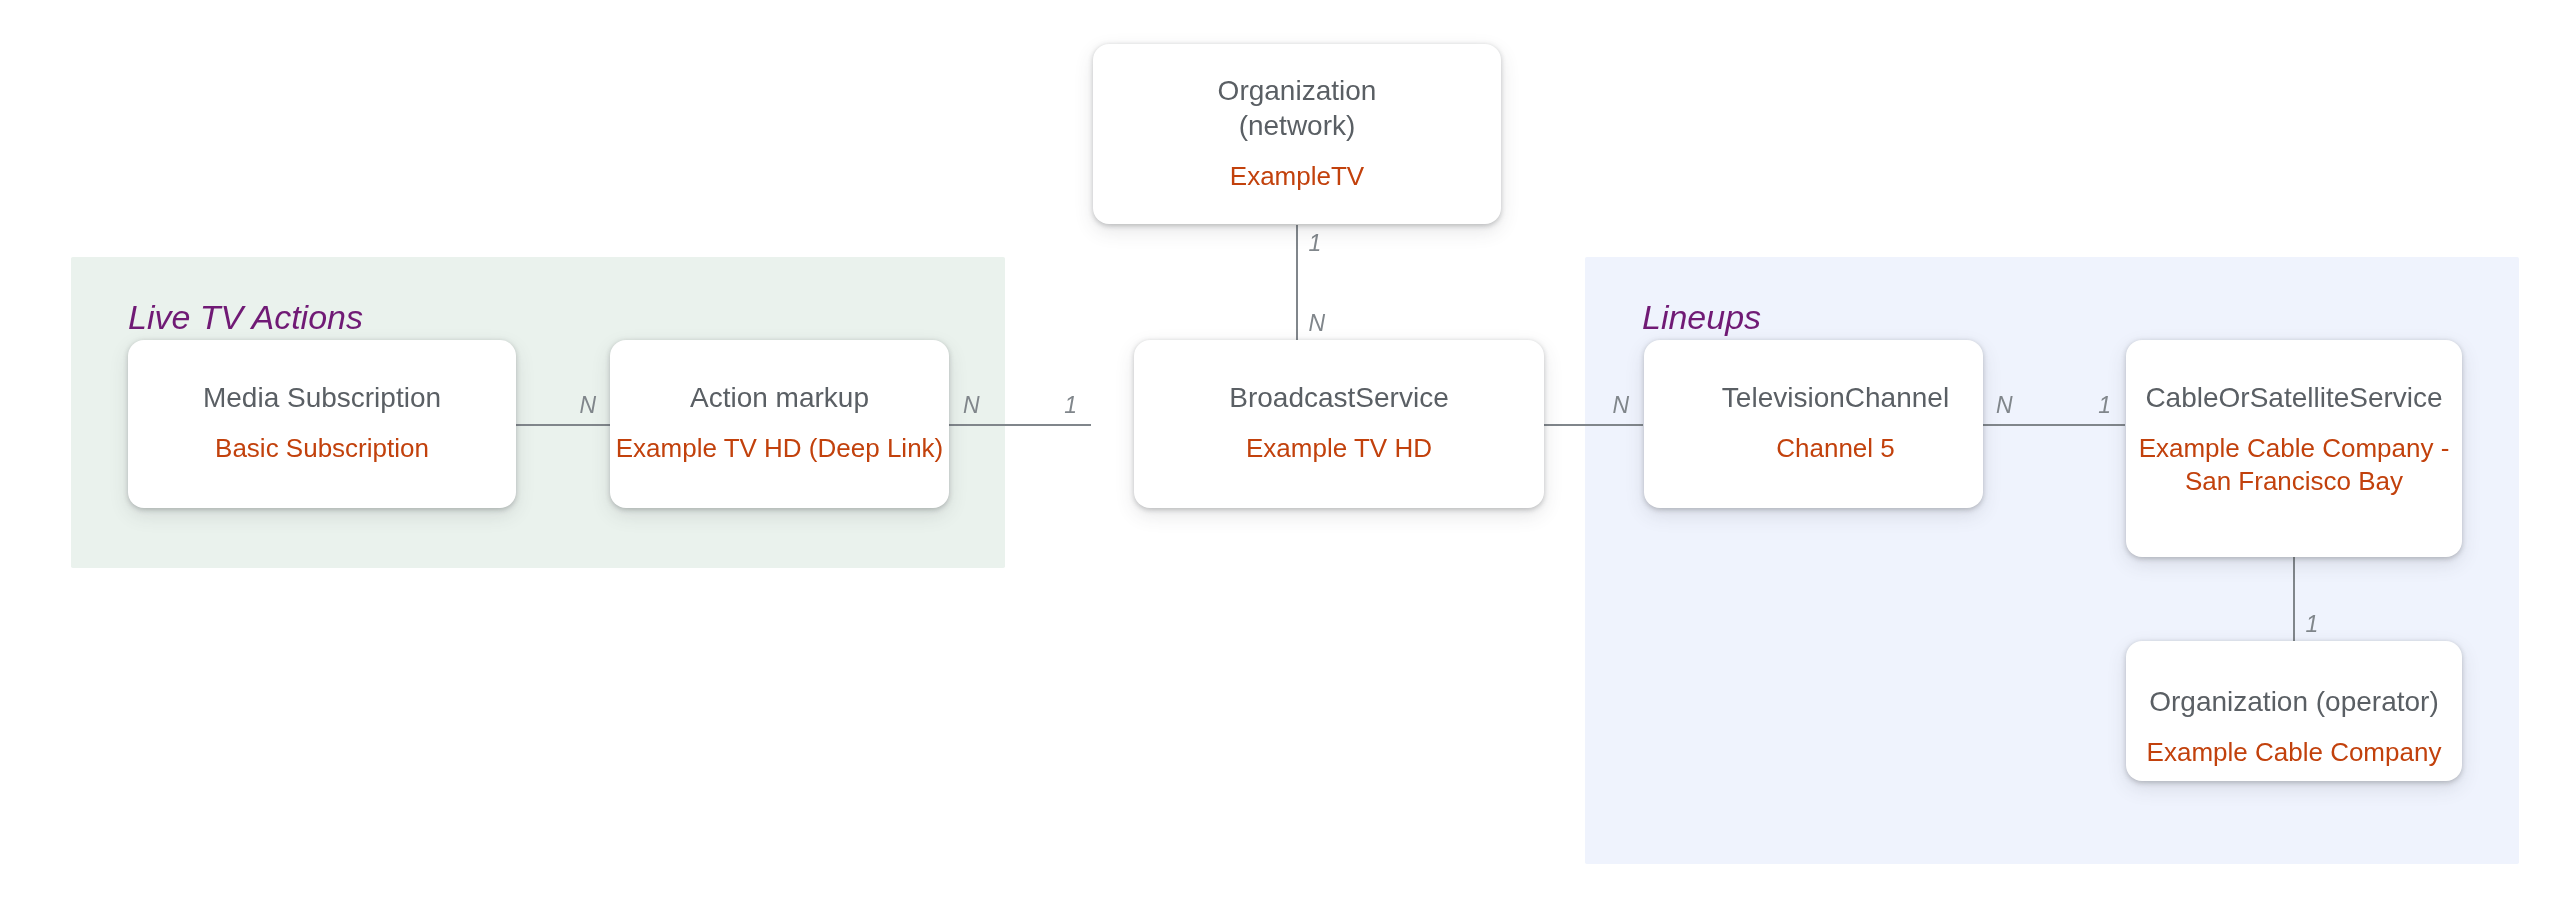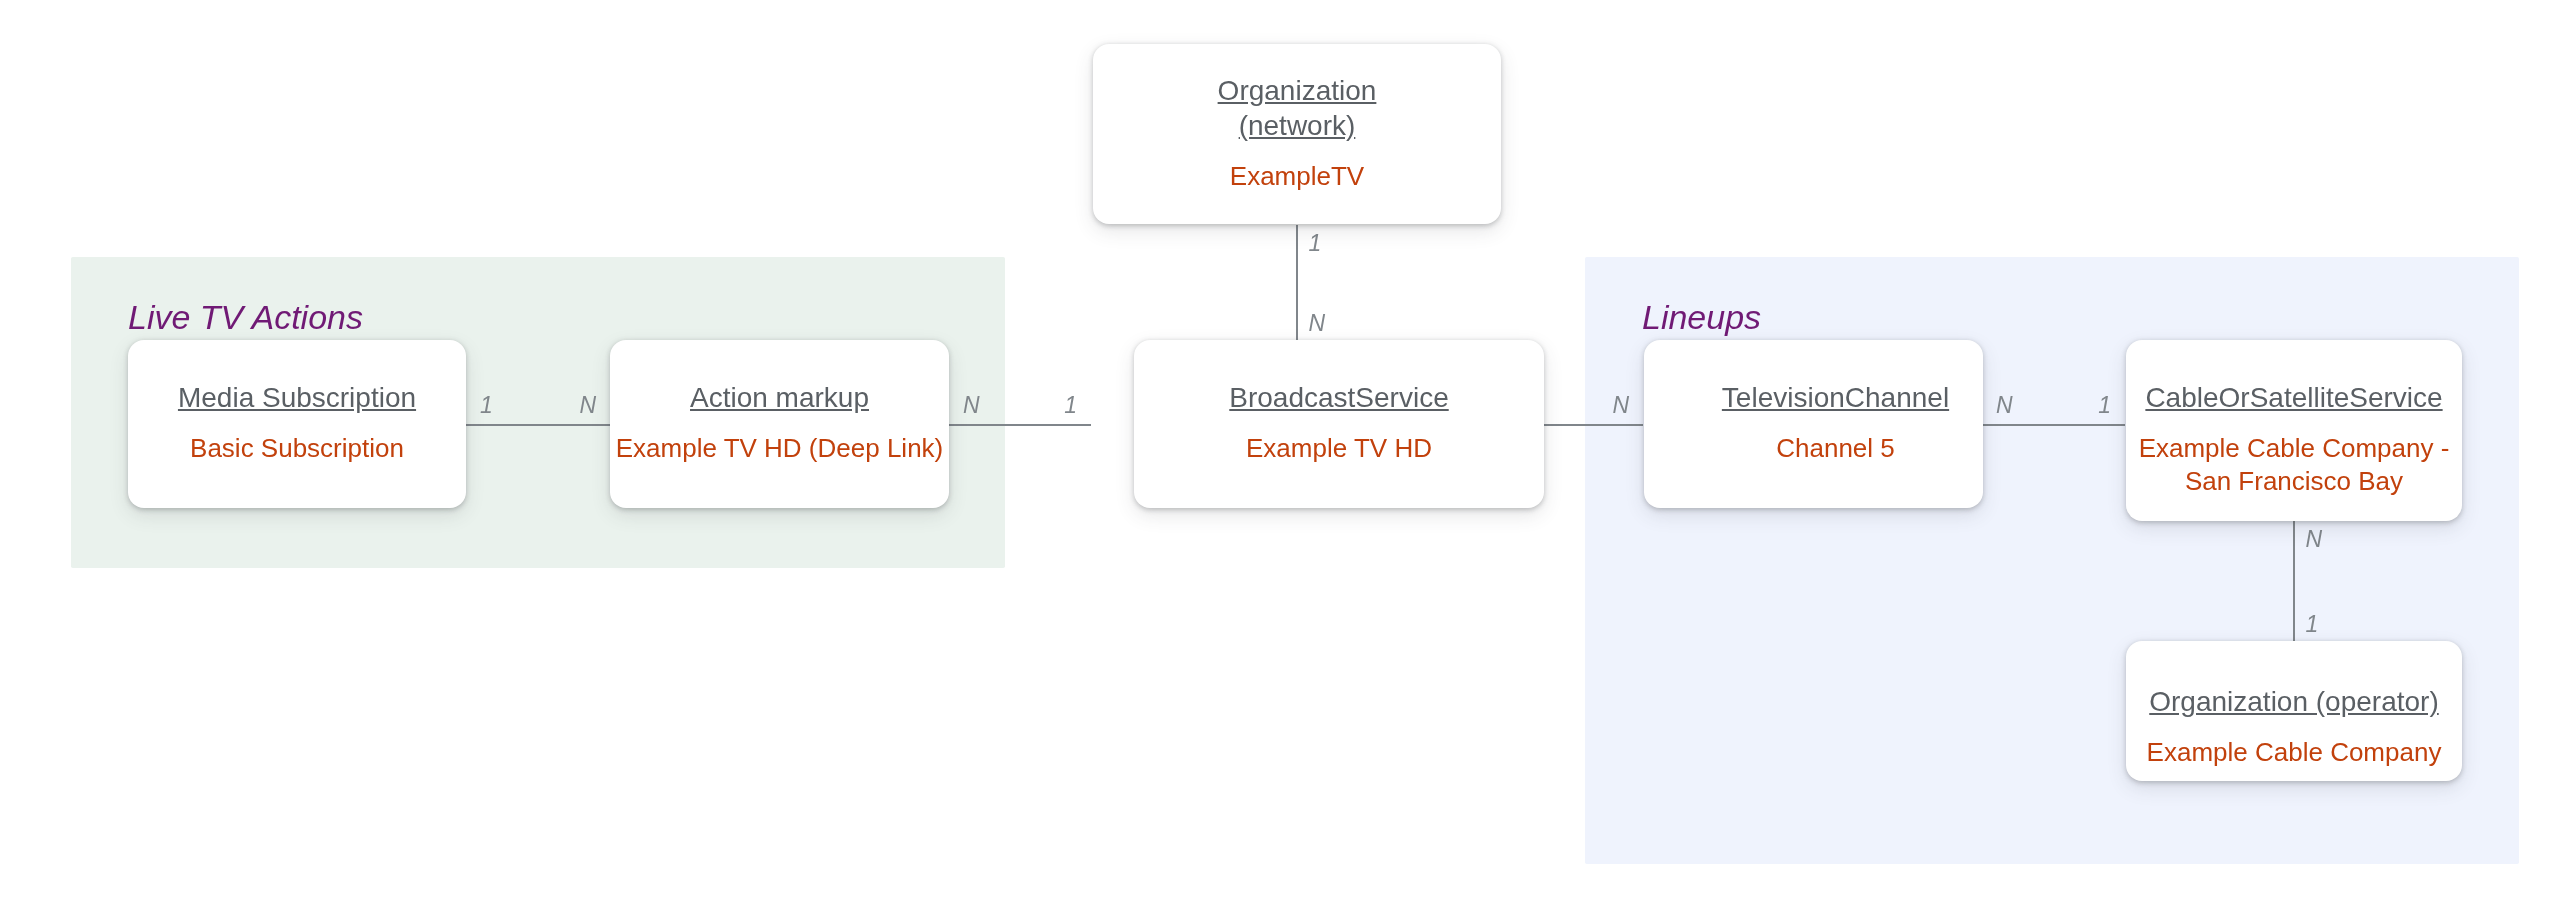--- a/index.html
+++ b/index.html
@@ -45,36 +45,35 @@
     align-items: center;
     text-align: center;
     box-sizing: border-box;
     padding-top: 40px;
   }
   .card .title {
     font-size: 28px;
     line-height: 35px;
     color: #5a5f64;
     white-space: nowrap;
-    text-decoration: underline;
   }
   .card .subtitle {
     font-size: 26px;
     line-height: 33px;
     color: #c2410c;
     margin-top: 17px;
     white-space: nowrap;
   }
 
   .card-org-network      { left: 1093px; top: 44px;  width: 408px; height: 180px; padding-top: 29px; }
-  .card-media-sub        { left: 128px;  top: 340px; width: 338px; height: 168px; }
+  .card-media-sub        { left: 128px;  top: 340px; width: 388px; height: 168px; }
   .card-action-markup    { left: 610px;  top: 340px; width: 339px; height: 168px; }
   .card-broadcast        { left: 1134px; top: 340px; width: 410px; height: 168px; text-align: center; }
   .card-tv-channel       { left: 1644px; top: 340px; width: 339px; height: 168px; padding-left: 44px; }
-  .card-cable-satellite  { left: 2126px; top: 340px; width: 336px; height: 181px; }
+  .card-cable-satellite  { left: 2126px; top: 340px; width: 336px; height: 217px; }
   .card-org-operator     { left: 2126px; top: 641px; width: 336px; height: 140px; padding-top: 43px; }
 
   
   .h-edge {
     position: absolute;
     top: 424px;
     height: 1.8px;
     background: #80868b;
   }
   .h-edge .labels {

